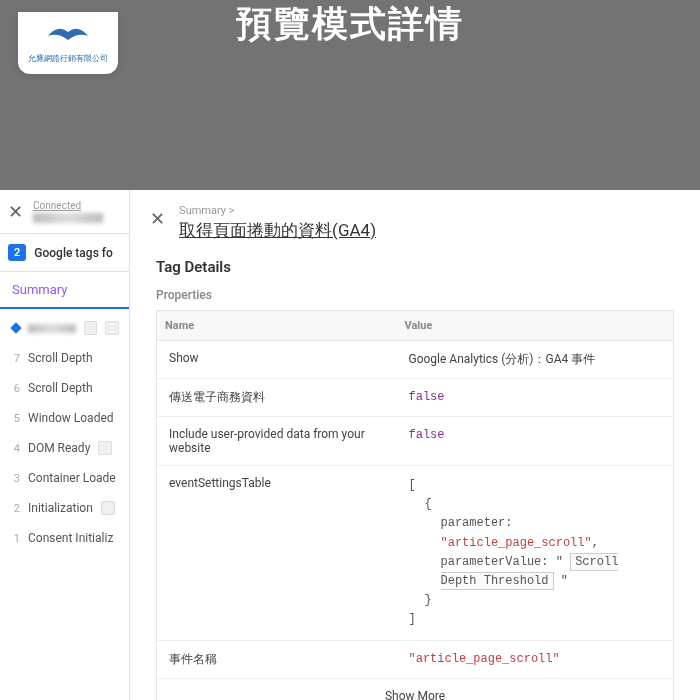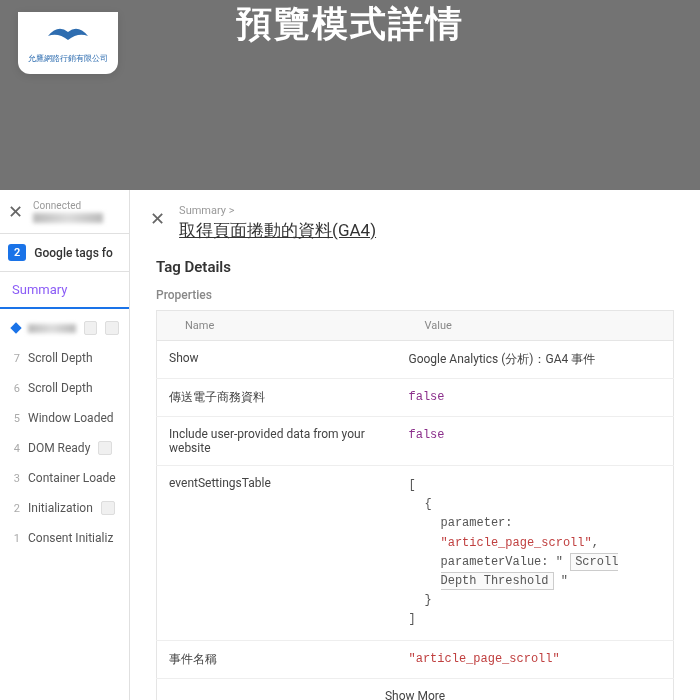--- a/index.html
+++ b/index.html
@@ -6,21 +6,21 @@
 body { font-family: -apple-system, BlinkMacSystemFont, "Segoe UI", Roboto, Arial, sans-serif; width: 700px; height: 700px; overflow: hidden; background: #fff; }
 .hero { background: #737373; height: 190px; position: relative; }
 .logo-card { background: #fff; border-radius: 0 0 12px 12px; width: 100px; height: 62px; position: absolute; top: 12px; left: 18px; display: flex; flex-direction: column; align-items: center; justify-content: center; box-shadow: 0 2px 8px rgba(0,0,0,0.1); }
 .logo-wing { color: #2e6db0; font-size: 28px; line-height: 1; }
 .logo-text { font-size: 8px; color: #2e6db0; margin-top: 2px; font-weight: 500; }
 .hero-title { color: #fff; font-size: 36px; font-weight: 700; text-align: center; letter-spacing: 2px; }
 .app { display: flex; height: 520px; }
 .sidebar { width: 130px; border-right: 1px solid #e0e0e0; background: #fff; }
 .sidebar-header { display: flex; align-items: center; gap: 10px; padding: 10px 8px; border-bottom: 1px solid #e0e0e0; }
 .close-x { color: #666; font-size: 18px; cursor: pointer; }
-.connected-label { font-size: 10px; color: #999; }
+.connected-label { font-size: 10px; color: #999; text-decoration: underline; }
 .blurred-domain { width: 70px; height: 10px; background: linear-gradient(90deg, #bbb, #ddd, #bbb); filter: blur(2px); margin-top: 2px; }
 .badge-row { display: flex; align-items: center; gap: 8px; padding: 10px 8px; border-bottom: 1px solid #e0e0e0; }
 .badge { background: #1a73e8; color: #fff; border-radius: 3px; font-size: 11px; font-weight: 600; padding: 2px 6px; }
 .badge-text { font-size: 12px; color: #333; font-weight: 500; white-space: nowrap; overflow: hidden; }
 .nav-item { padding: 10px 12px; font-size: 13px; color: #8b5cf6; font-weight: 400; border-bottom: 2px solid #1a73e8; cursor: pointer; }
 .event-list { padding: 4px 0; }
 .event-row { display: flex; align-items: center; gap: 8px; padding: 8px 10px; font-size: 12px; color: #555; cursor: pointer; white-space: nowrap; overflow: hidden; }
 .event-row.first { position: relative; }
 .event-row.first::before { content: ""; width: 8px; height: 8px; background: #1a73e8; transform: rotate(45deg); position: absolute; left: 12px; }
 .event-row.first .enum { visibility: hidden; }
@@ -29,21 +29,21 @@
 .event-row .tag-icon { width: 14px; height: 14px; background: #f0f0f0; border: 1px solid #ddd; border-radius: 2px; }
 .detail { flex: 1; background: #fff; padding: 0 0 0 0; overflow: hidden; }
 .detail-header { display: flex; align-items: flex-start; gap: 14px; padding: 14px 20px 6px; }
 .detail-close { color: #666; font-size: 18px; cursor: pointer; margin-top: 4px; }
 .breadcrumb { font-size: 11px; color: #999; }
 .detail-title { font-size: 17px; color: #333; margin-top: 2px; text-decoration: underline; }
 .section { padding: 10px 26px; }
 .section-title { font-size: 15px; font-weight: 600; color: #333; margin-bottom: 12px; }
 .sub-title { font-size: 12px; color: #888; margin-bottom: 8px; font-weight: 500; }
 .props-table { width: 100%; border: 1px solid #e5e5e5; border-collapse: collapse; font-size: 12px; }
-.props-table th { text-align: left; background: #f8f8f8; color: #888; font-weight: 400; padding: 8px 28px; border-bottom: 1px solid #e5e5e5; font-size: 11px; }
+.props-table th { text-align: left; background: #f8f8f8; color: #888; font-weight: 700; padding: 8px 8px; border-bottom: 1px solid #e5e5e5; font-size: 11px; }
 .props-table td { padding: 10px 12px; border-bottom: 1px solid #eee; color: #444; vertical-align: top; }
 .props-table td.name-col { width: 240px; }
 .code-val { font-family: "Courier New", monospace; font-size: 12px; }
 .code-false { color: #8b2f8b; }
 .code-str { color: #c04040; }
 .code-box { border: 1px solid #ccc; padding: 1px 4px; background: #fafafa; color: #555; }
 .code-punc { color: #555; }
 .obj-block { line-height: 1.6; padding-left: 0; }
 .obj-block .ind1 { padding-left: 16px; }
 .obj-block .ind2 { padding-left: 32px; }

